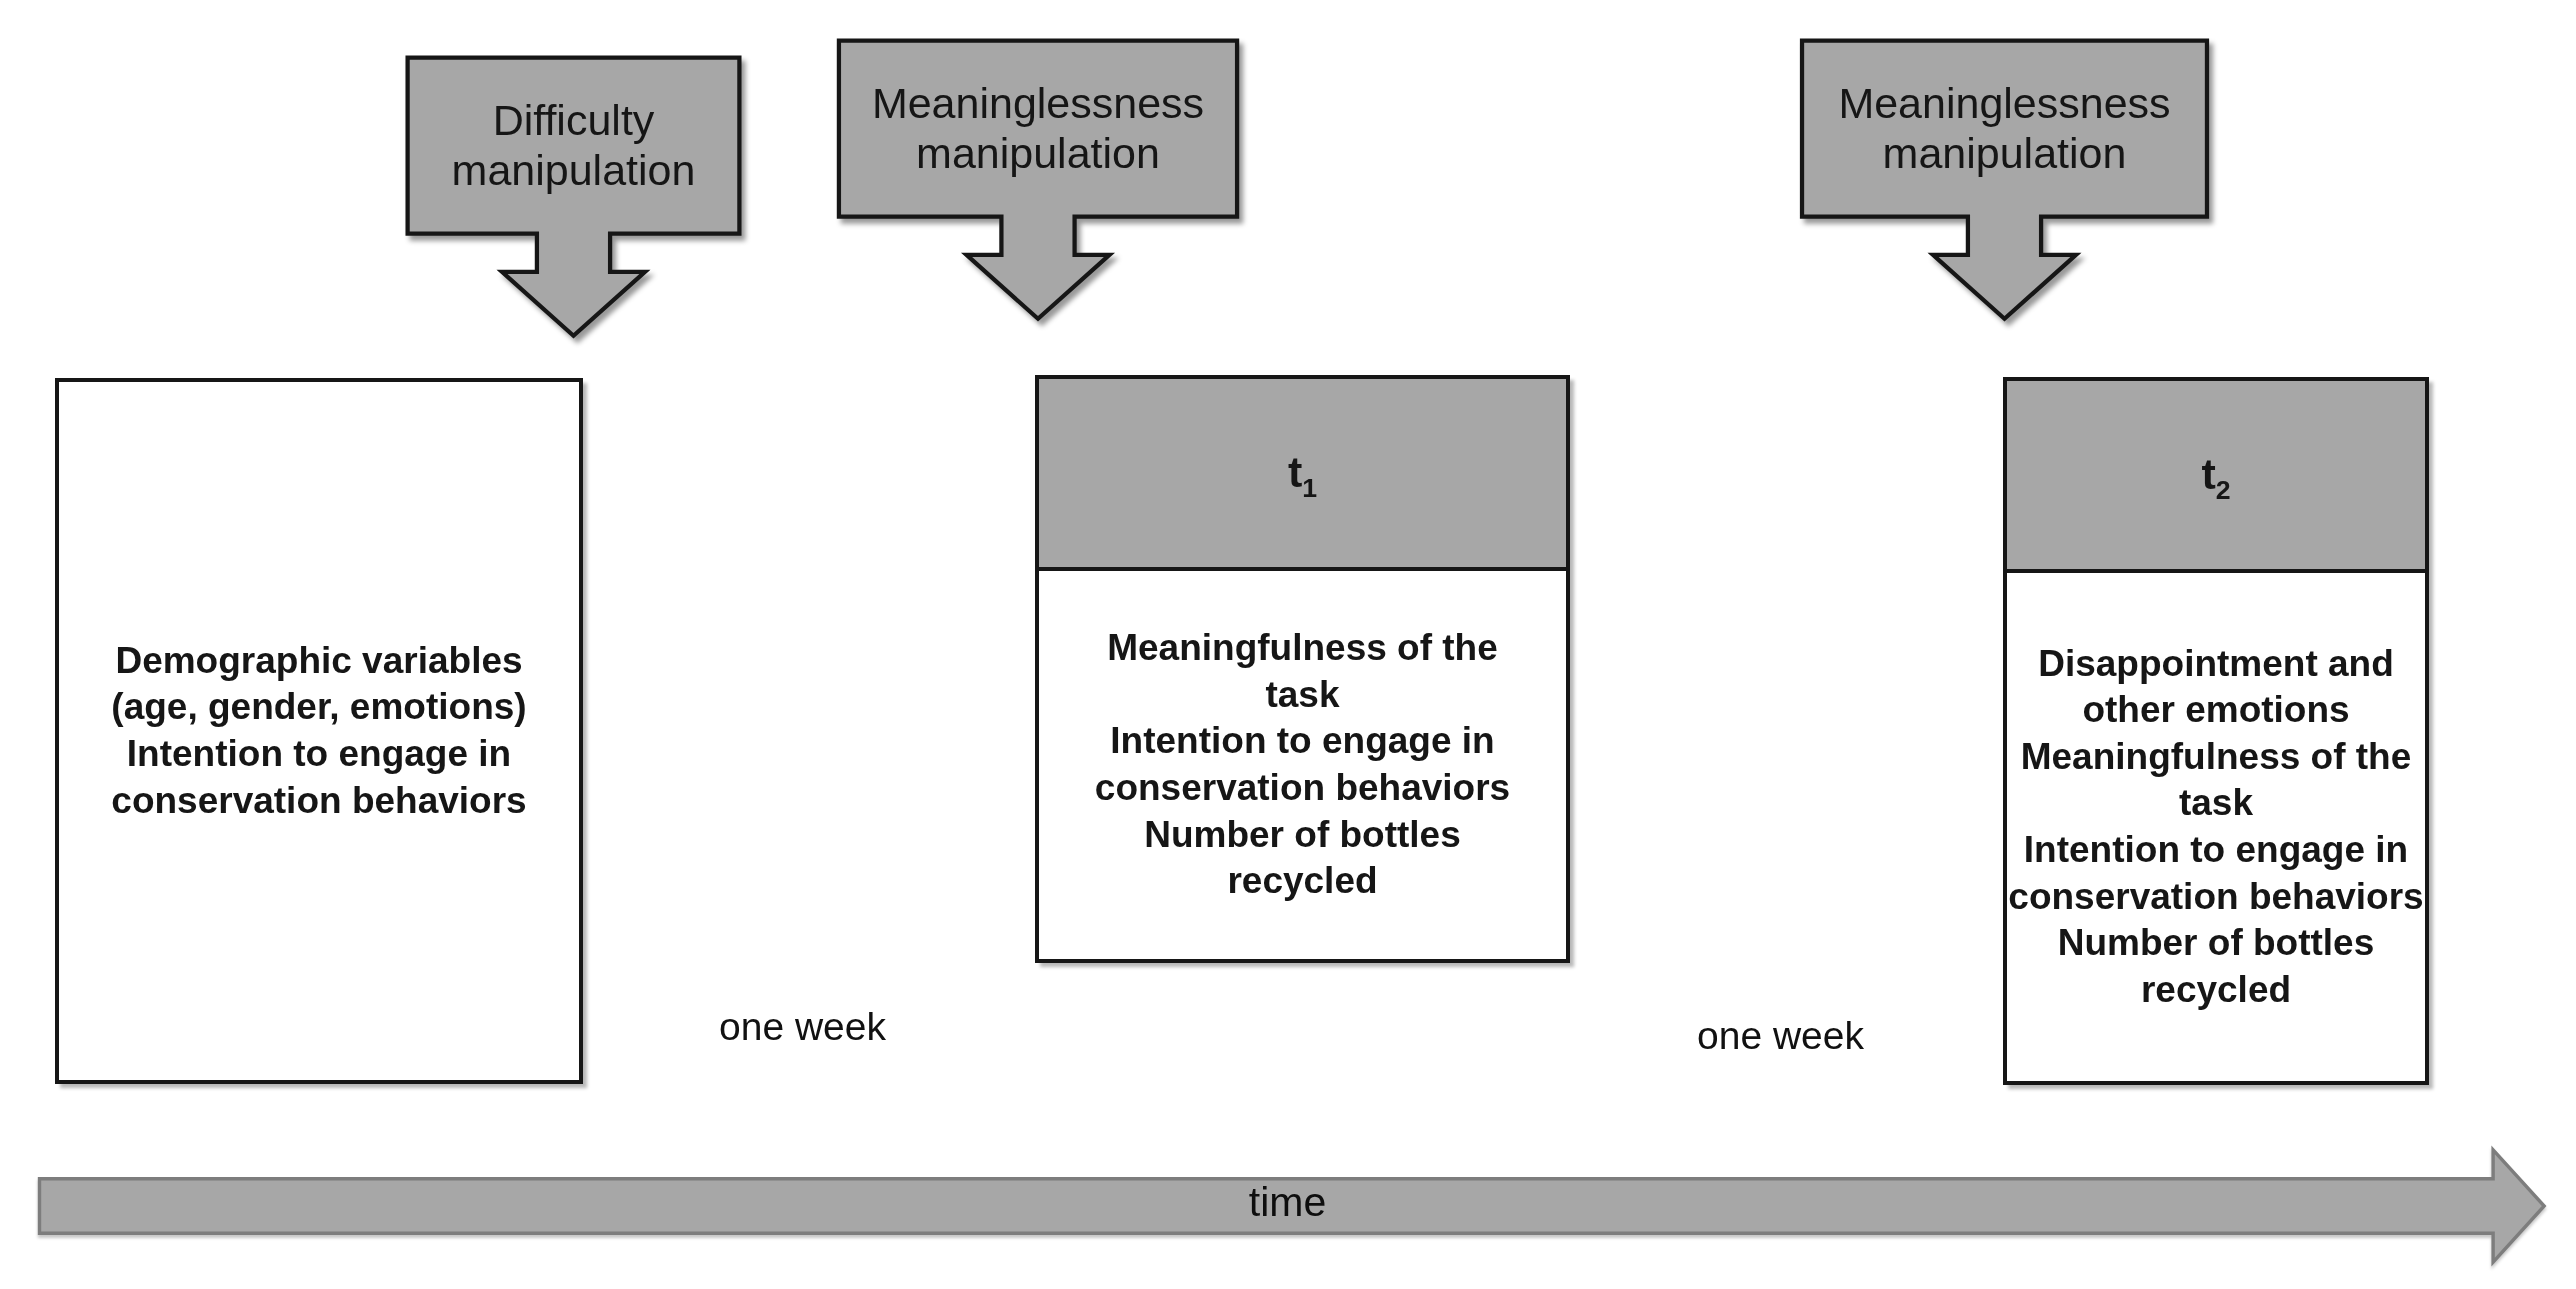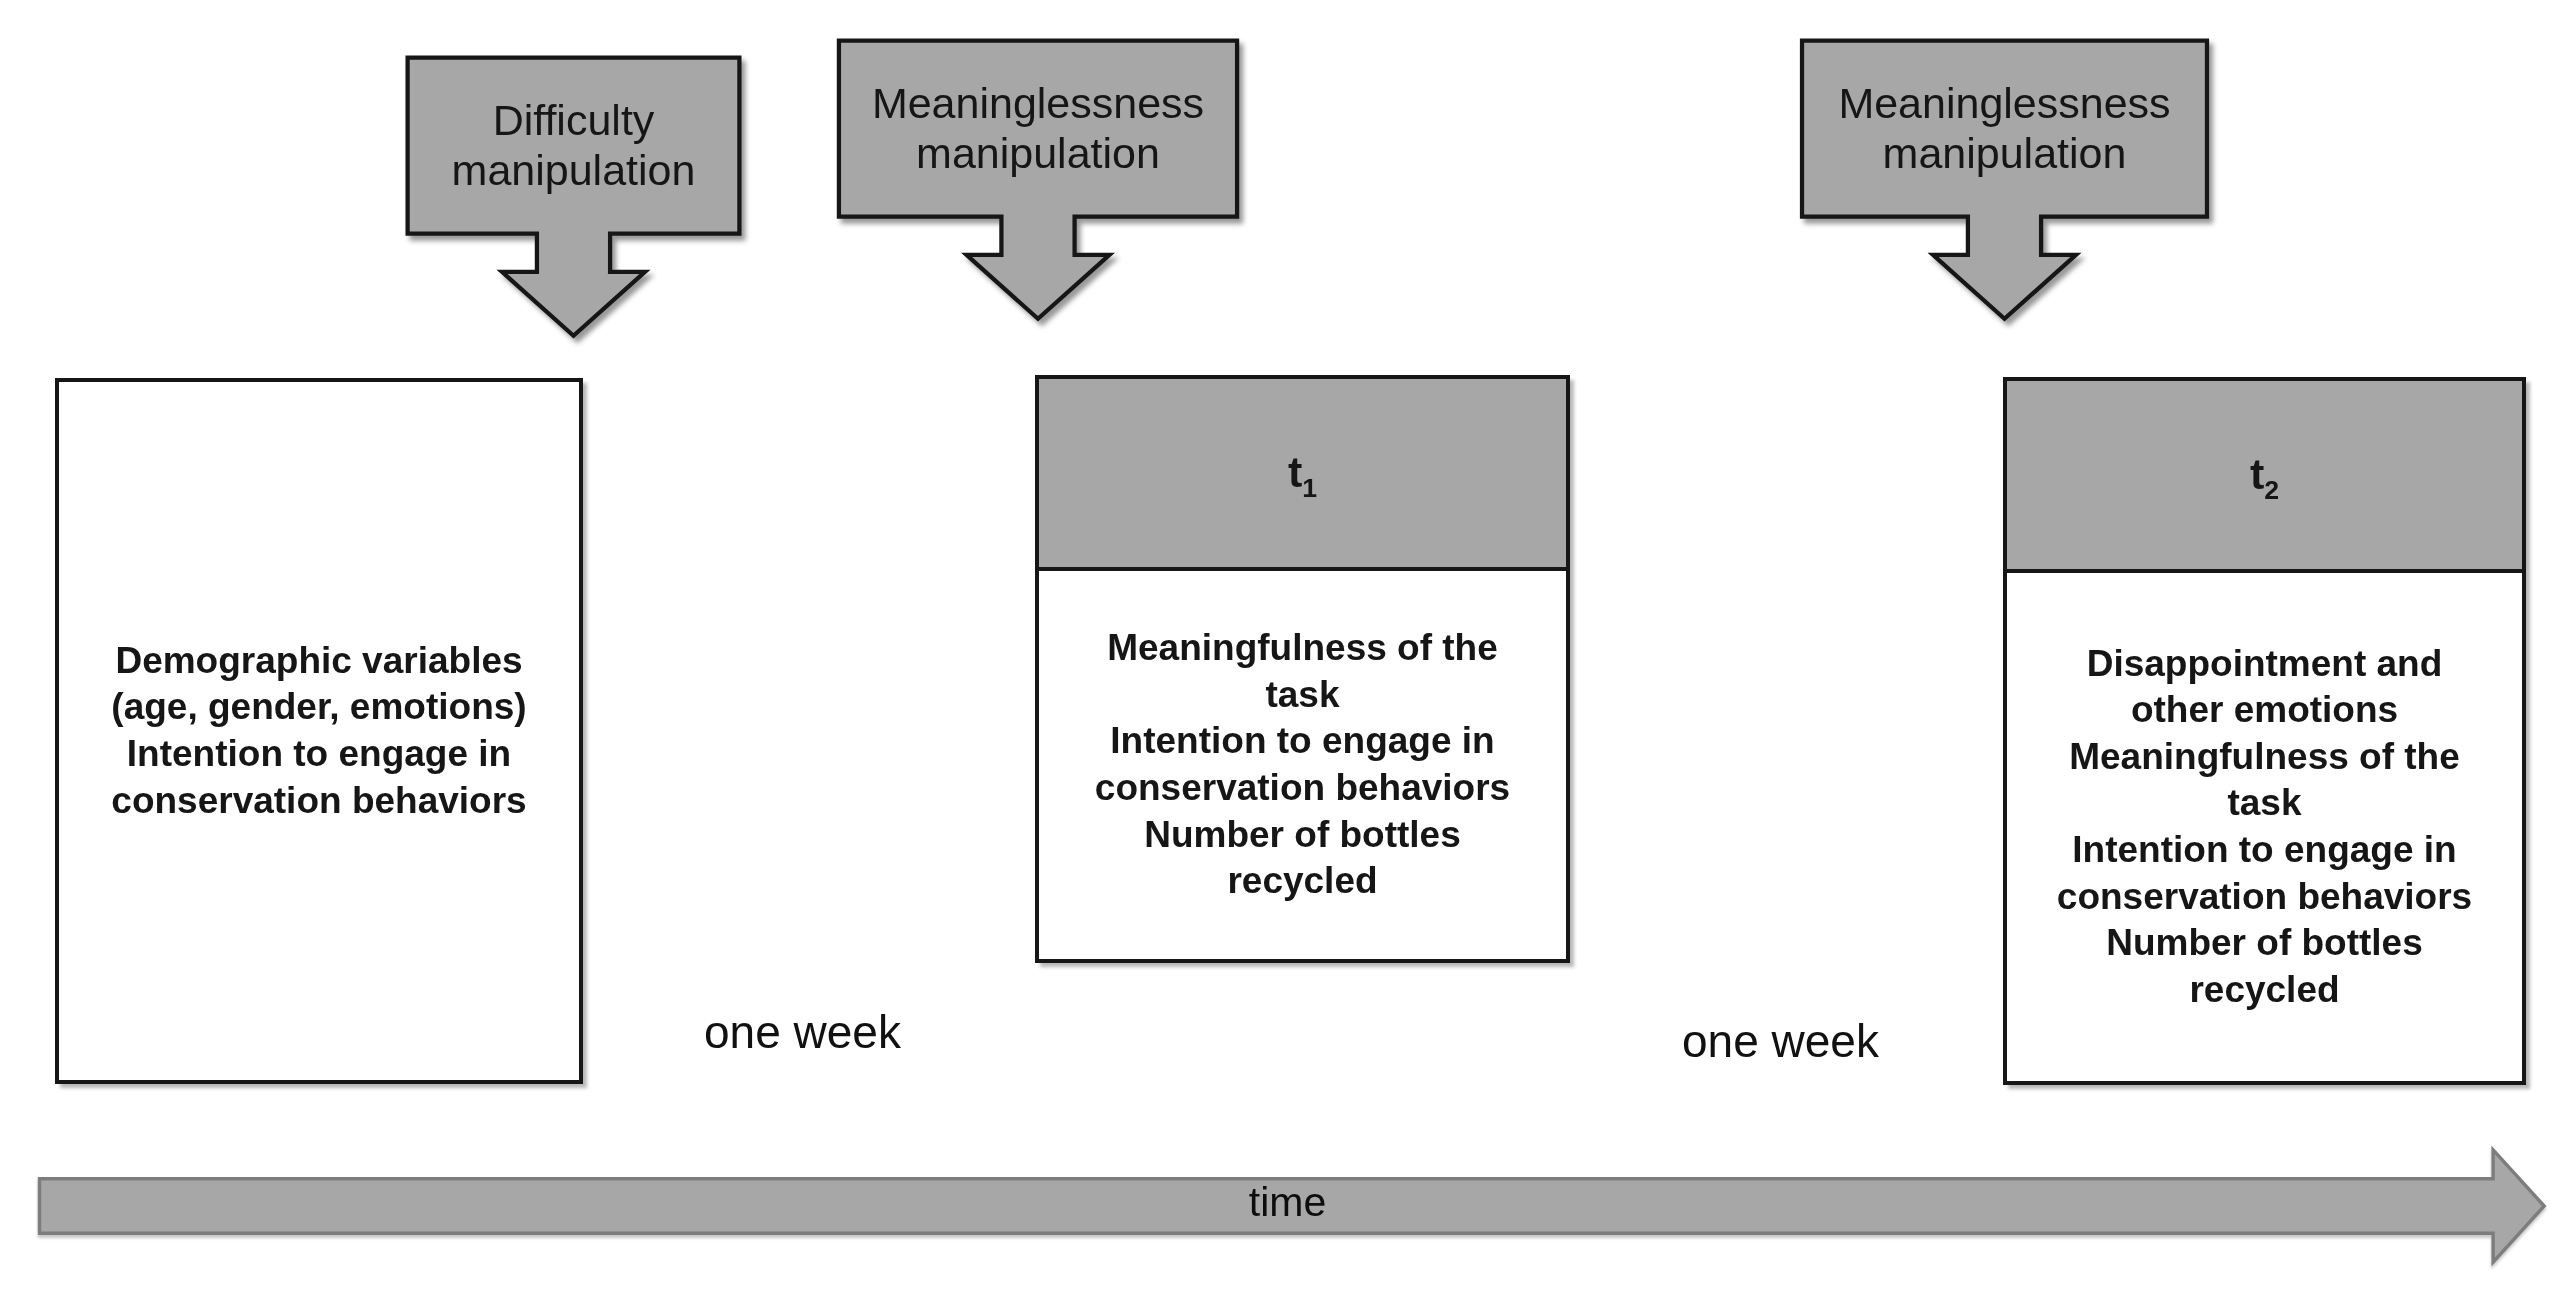--- a/index.html
+++ b/index.html
@@ -69,21 +69,21 @@
     text-align: left;
     color: #161616;
     background: #ffffff;
   }
 
   
   .interval-label {
     position: absolute;
     width: 273px;
     text-align: center;
-    font-size: 46px;
+    font-size: 39px;
     font-weight: 400;
     color: #111111;
   }
 
   
   .timeline {
     position: absolute;
     left: 25.6px; top: 1143px;
     filter: drop-shadow(0.9px 3.4px 1.7px rgba(0,0,0,0.22));
   }
@@ -148,21 +148,21 @@
     <div class="tbox-body">
       <span>Meaningfulness of the</span>
       <span>task</span>
       <span>Intention to engage in</span>
       <span>conservation behaviors</span>
       <span>Number of bottles</span>
       <span>recycled</span>
     </div>
   </div>
 
-  <div class="tbox" style="left:2003px; top:377px; width:523px; height:708px;">
+  <div class="tbox" style="left:2003px; top:377px; width:426px; height:708px;">
     <div class="tbox-header">
       <span class="t-symbol"><span>t</span><sub>2</sub></span>
     </div>
     <div class="tbox-body">
       <span>Disappointment and</span>
       <span>other emotions</span>
       <span>Meaningfulness of the</span>
       <span>task</span>
       <span>Intention to engage in</span>
       <span>conservation behaviors</span>

